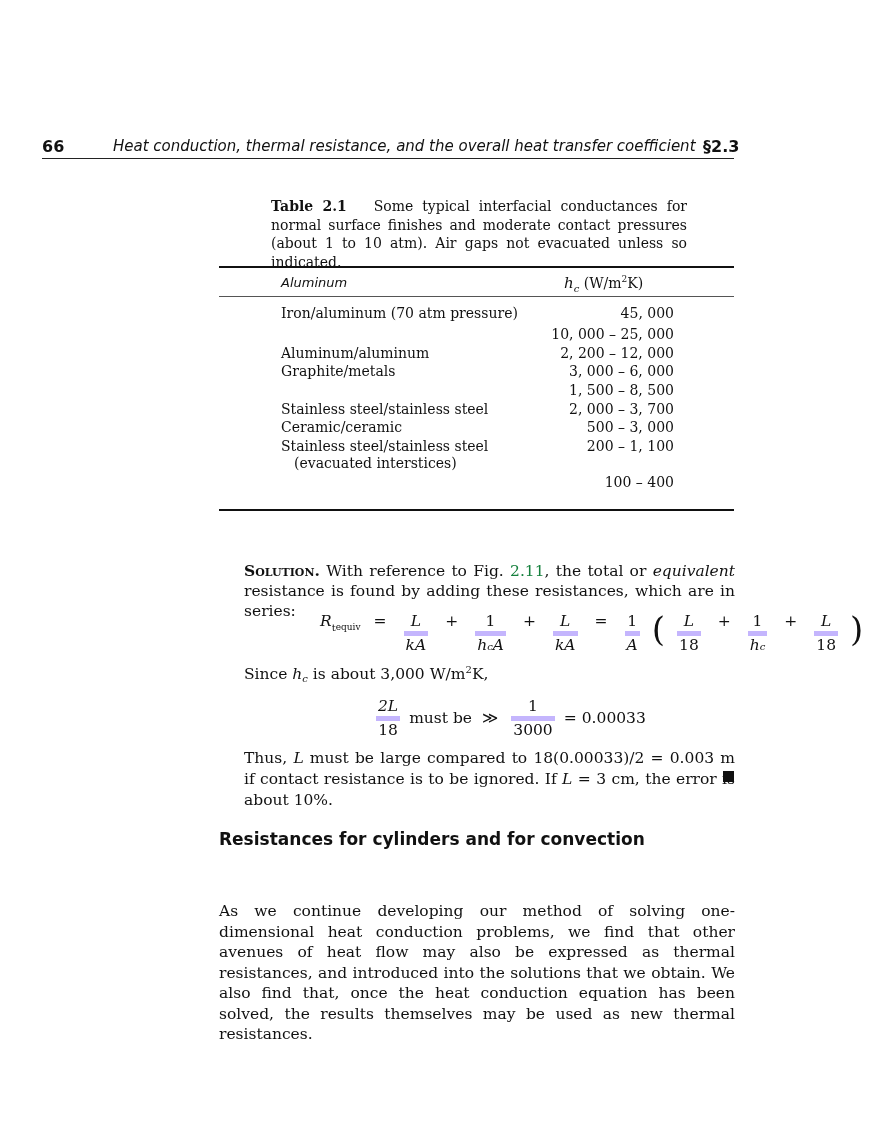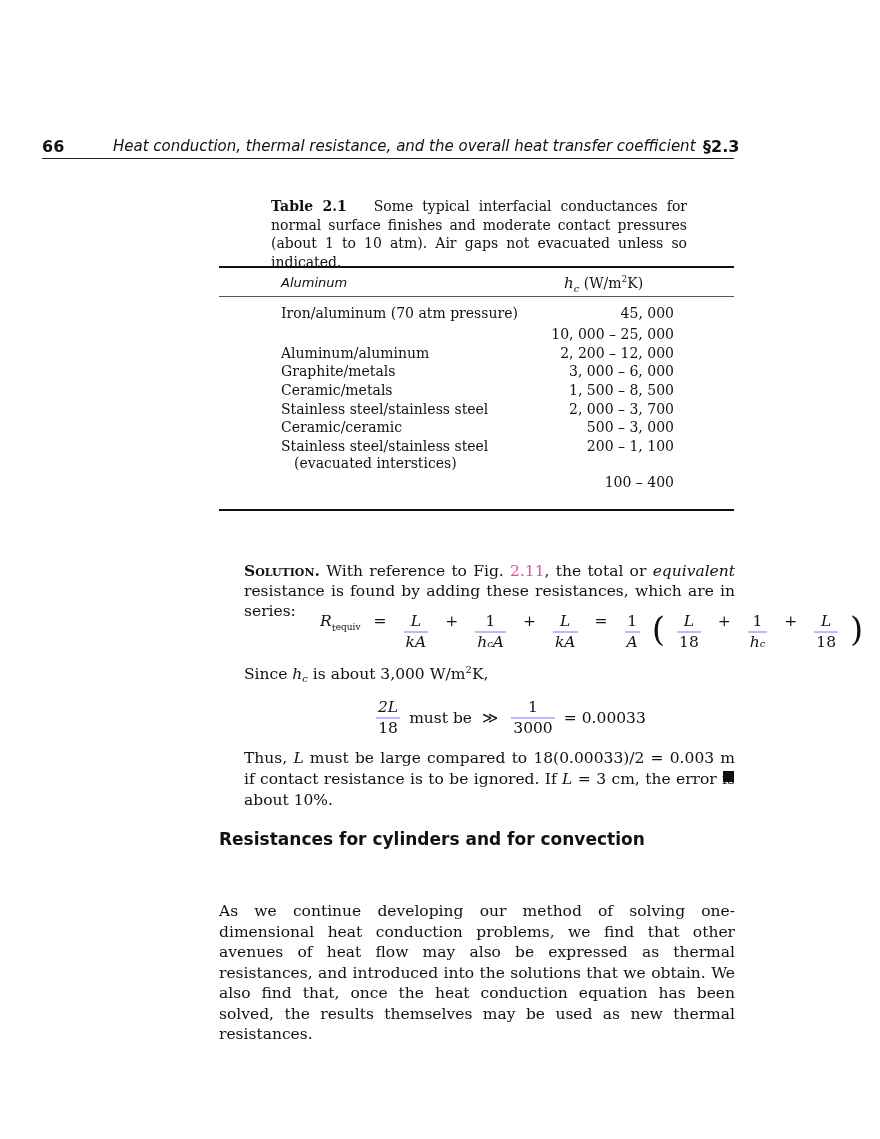--- a/index.html
+++ b/index.html
@@ -29,26 +29,26 @@
   .th-hc { left: 564px; top: 274px; font-size: 14px; }
   .th-hc i { font-size: 15px; }
   .row { left: 281px; width: 393px; font-size: 14px; line-height: 17px; }
   .row .sit { display: inline-block; width: 260px; vertical-align: top; }
   .row .val { position: absolute; right: 0; top: 0; text-align: right; }
   .row .cont { display: block; padding-left: 13px; }
 
   
   .sol { left: 244px; top: 561px; width: 491px; font-size: 15.5px; line-height: 20px; text-align: justify; }
   .smallcaps { font-variant: small-caps; font-weight: bold; }
-  .link { color: #ec4899; }
+  .link { color: #15803d; }
 
   .eq1 { left: 320px; top: 612px; height: 44px; font-size: 15.5px; display: flex; align-items: flex-start; gap: 8px; }
   .frac { display: inline-flex; flex-direction: column; align-items: center; margin: 0 4px; }
   .frac .num { padding: 0 2px; line-height: 19px; }
-  .frac .den { border-top: 2px solid #c4b5fd; padding: 0 2px; line-height: 19px; }
+  .frac .den { border-top: 5px solid #c4b5fd; padding: 0 2px; line-height: 19px; }
   .op { margin: 0 5px; }
   .paren { font-size: 34px; line-height: 34px; font-weight: 200; }
   .sub { font-size: 10px; vertical-align: -5px; font-style: normal; }
   .sub2 { font-size: 9px; vertical-align: -4px; }
 
   .since { left: 244px; top: 664px; font-size: 15.5px; }
   .eq2 { left: 372px; top: 697px; height: 42px; font-size: 15.5px; display: flex; align-items: center; }
 
   .thus { left: 244px; top: 748px; width: 491px; font-size: 15.5px; line-height: 21px; text-align: justify; }
   .qed { left: 723px; top: 771px; width: 11px; height: 11px; background: #111; }
@@ -87,21 +87,20 @@
 </div>
 <div class="abs row" style="top:345px">
   <span class="sit">Aluminum/aluminum</span>
   <span class="val">2, 200 – 12, 000</span>
 </div>
 <div class="abs row" style="top:363px">
   <span class="sit">Graphite/metals</span>
   <span class="val">3, 000 – 6, 000</span>
 </div>
 <div class="abs row" style="top:382px">
-  <span class="sit">Ceramic/metals</span>
   <span class="val">1, 500 – 8, 500</span>
 </div>
 <div class="abs row" style="top:401px">
   <span class="sit">Stainless steel/stainless steel</span>
   <span class="val">2, 000 – 3, 700</span>
 </div>
 <div class="abs row" style="top:419px">
   <span class="sit">Ceramic/ceramic</span>
   <span class="val">500 – 3, 000</span>
 </div>

